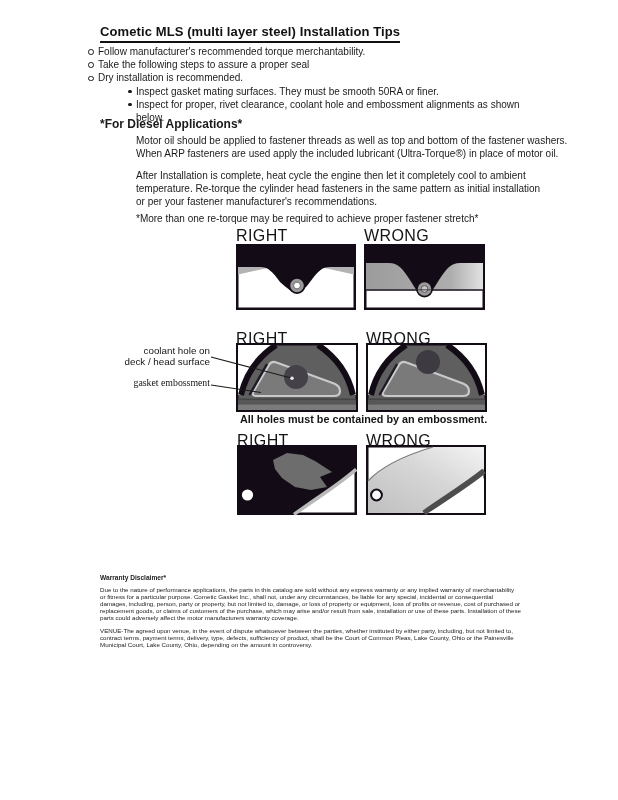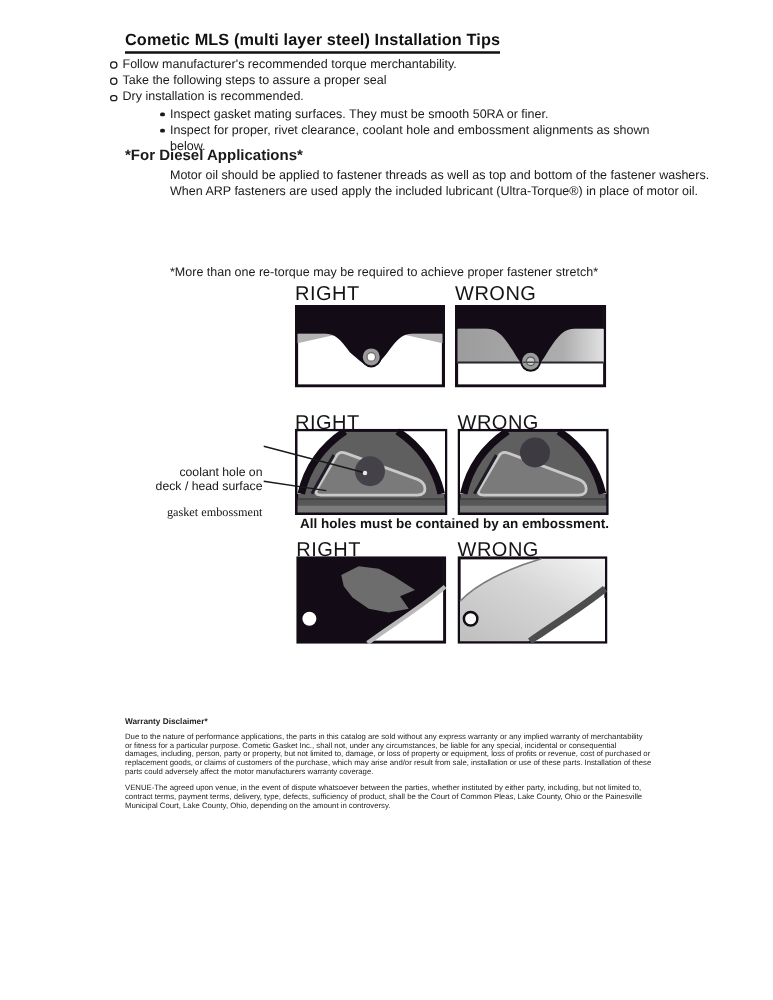--- a/index.html
+++ b/index.html
@@ -18,21 +18,21 @@
   .sub-row::before{content:"";position:absolute;left:0;top:5px;width:3.6px;height:3.6px;
          border-radius:50%;background:#1a1a1a;}
 
   .diesel-heading{left:100px;top:117px;font-size:12px;font-weight:bold;}
   .body-para{left:100px;width:440px;font-size:10px;line-height:13px;white-space:pre-line;margin-left:36px;}
   .p1{top:134px;} .p2{top:169px;} .p3{top:212px;}
 
   .rw-label{font-size:16px;letter-spacing:.4px;color:#141414;width:121px;}
   .caption{font-size:10.8px;font-weight:bold;color:#141414;white-space:pre-line;line-height:11.5px;}
 
-  .callout{font-size:9.8px;line-height:10.8px;text-align:right;color:#141414;margin-top:28px;}
+  .callout{font-size:9.8px;line-height:10.8px;text-align:right;color:#141414;}
 
   .legal{left:100px;top:574px;width:421px;font-size:6.2px;line-height:7px;color:#222;}
   .legal h4{margin:0 0 5px 0;font-size:6.6px;}
   .legal p{margin:0 0 6.4px 0;white-space:pre-line;}
 
   .footer-code{left:388px;top:761px;font-size:11px;letter-spacing:.4px;color:#0369a1;}
 
   svg{display:block;}
 </style>
 </head>
@@ -46,20 +46,23 @@
     <div class="bullet-row">Follow manufacturer's recommended torque merchantability.</div>
     <div class="bullet-row">Take the following steps to assure a proper seal</div>
     <div class="bullet-row">Dry installation is recommended.</div>
     <div class="sub-row">Inspect gasket mating surfaces.  They must be smooth 50RA or finer.</div>
     <div class="sub-row">Inspect for proper, rivet clearance, coolant hole and embossment alignments as shown below.</div>
   </div>
 
   <div class="abs diesel-heading">*For Diesel Applications*</div>
   <div class="abs body-para p1">Motor oil should be applied to fastener threads as well as top and bottom of the fastener washers.
 When ARP fasteners are used apply the included lubricant (Ultra-Torque®) in place of motor oil.</div>
+  <div class="abs body-para p2">After Installation is complete, heat cycle the engine then let it completely cool to ambient
+temperature. Re-torque the cylinder head fasteners in the same pattern as initial installation
+or per your fastener manufacturer's recommendations.</div>
   <div class="abs body-para p3">*More than one re-torque may be required to achieve proper fastener stretch*</div>
 
   <div class="abs rw-label" style="left:236px;top:227px;">RIGHT</div>
   <div class="abs rw-label" style="left:364px;top:227px;">WRONG</div>
 
   <svg class="abs" style="left:236px;top:244px;" width="120" height="66" viewBox="0 0 120 66">
     <rect x="1.25" y="1.25" width="117.5" height="63.5" fill="#ffffff" stroke="#130c16" stroke-width="2.5"></rect>
     <polygon points="2,23 36,23 2,30.5" fill="#b3b3b3"></polygon>
     <polygon points="118,23 84,23 118,30.5" fill="#b3b3b3"></polygon>
     <path d="M2,2 H118 V23 H94 C86,23 82,27 74,38 C69,45 64,49 60.5,49 C57,49 52,45 44,38 C36,27 32,23 24,23 H2 Z" fill="#130c16"></path>

